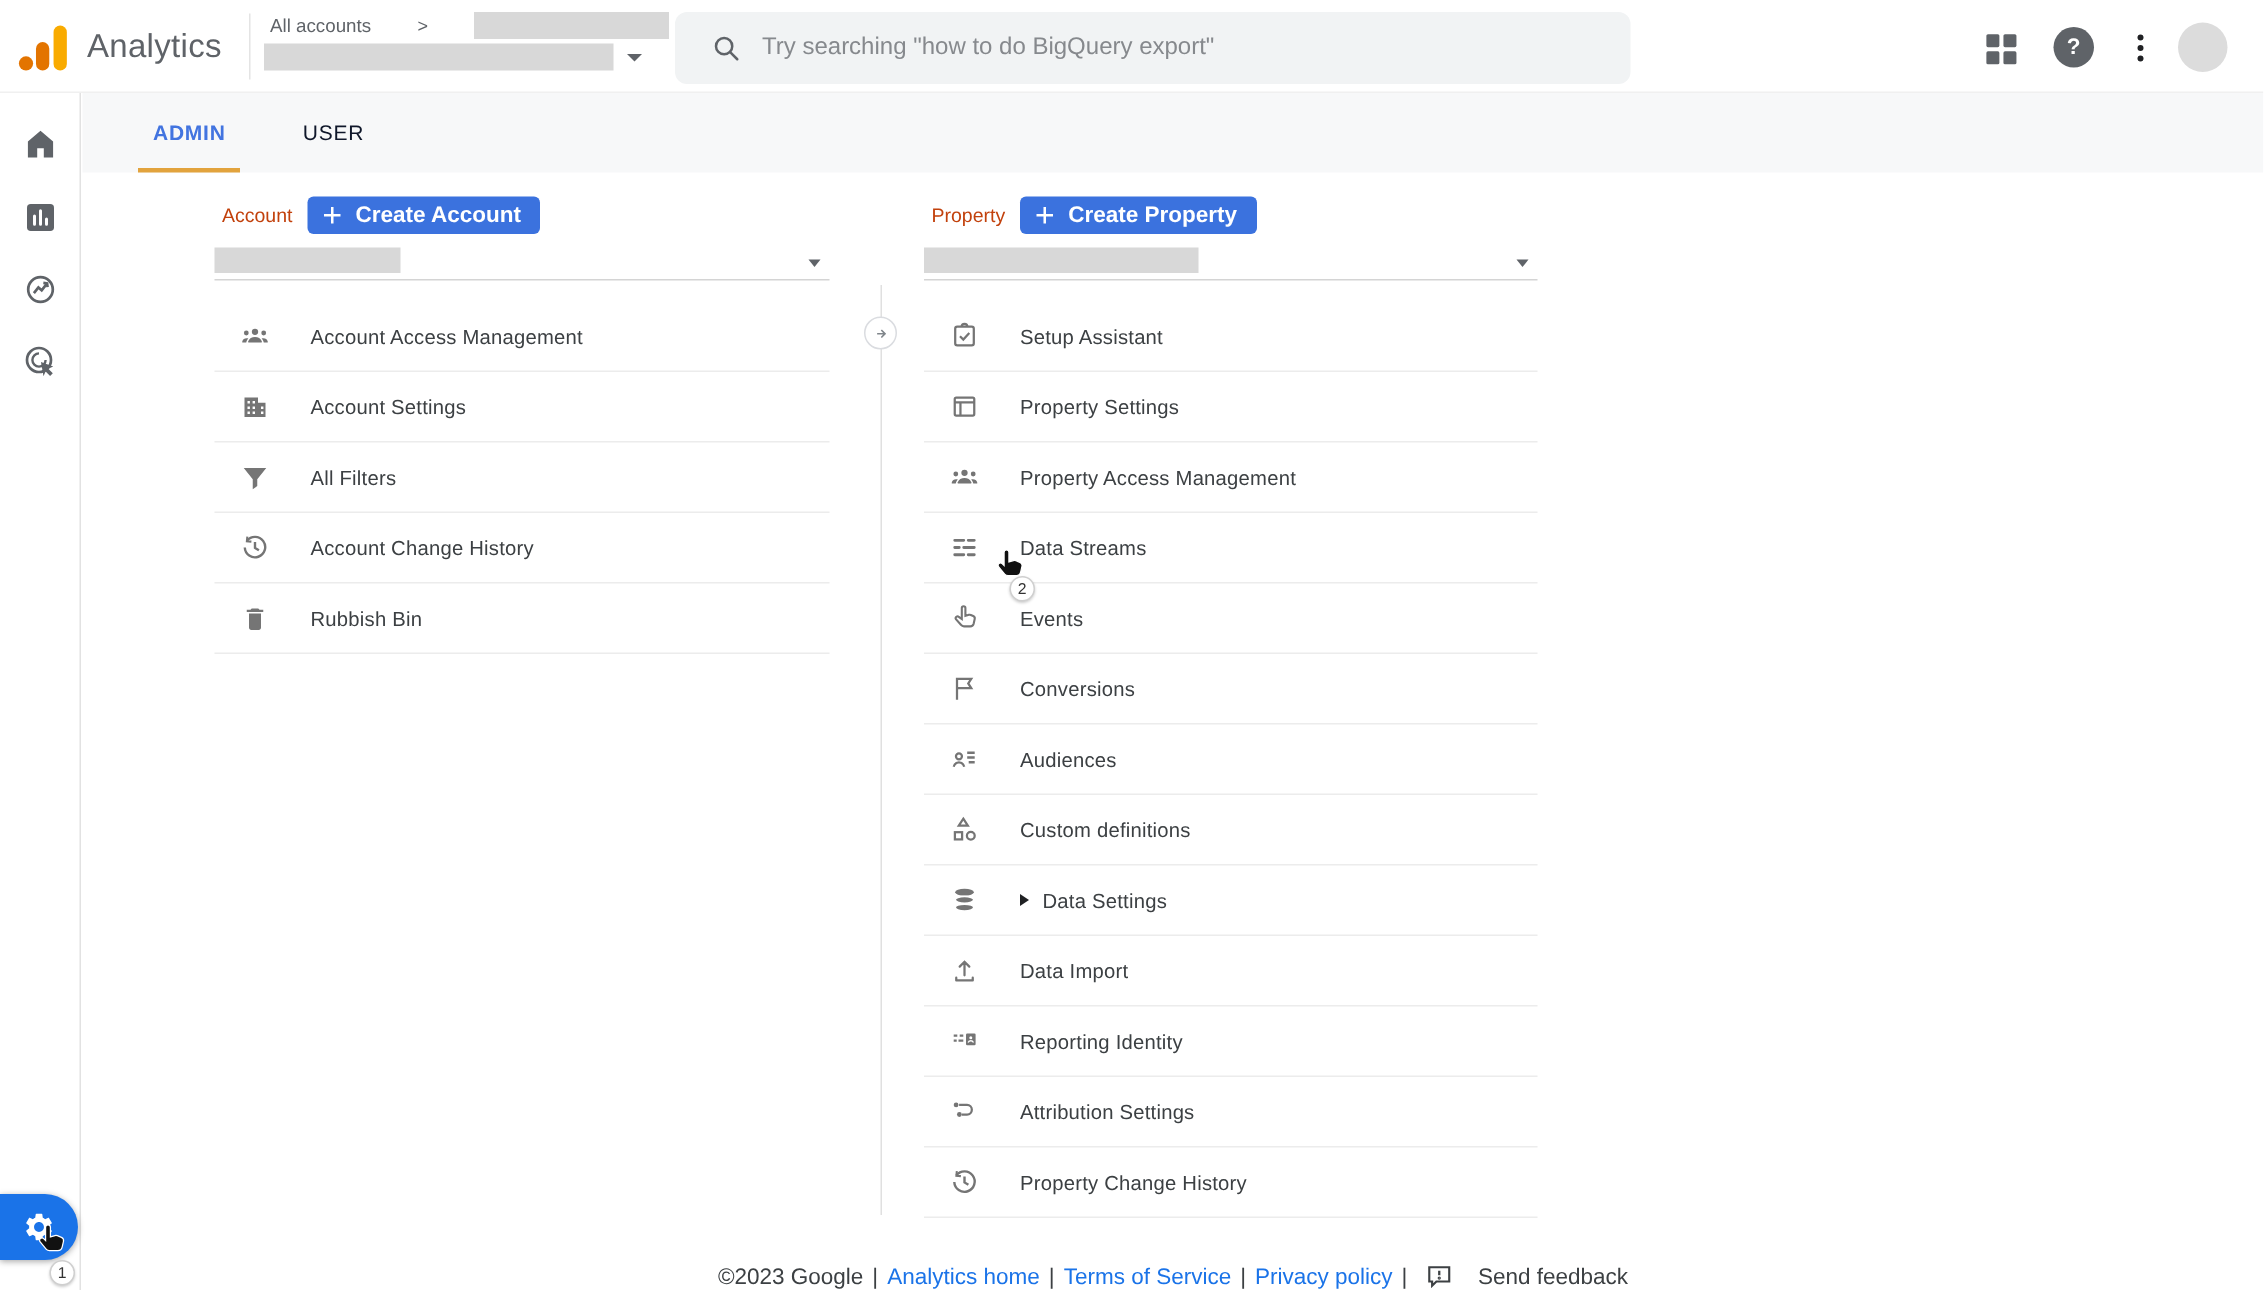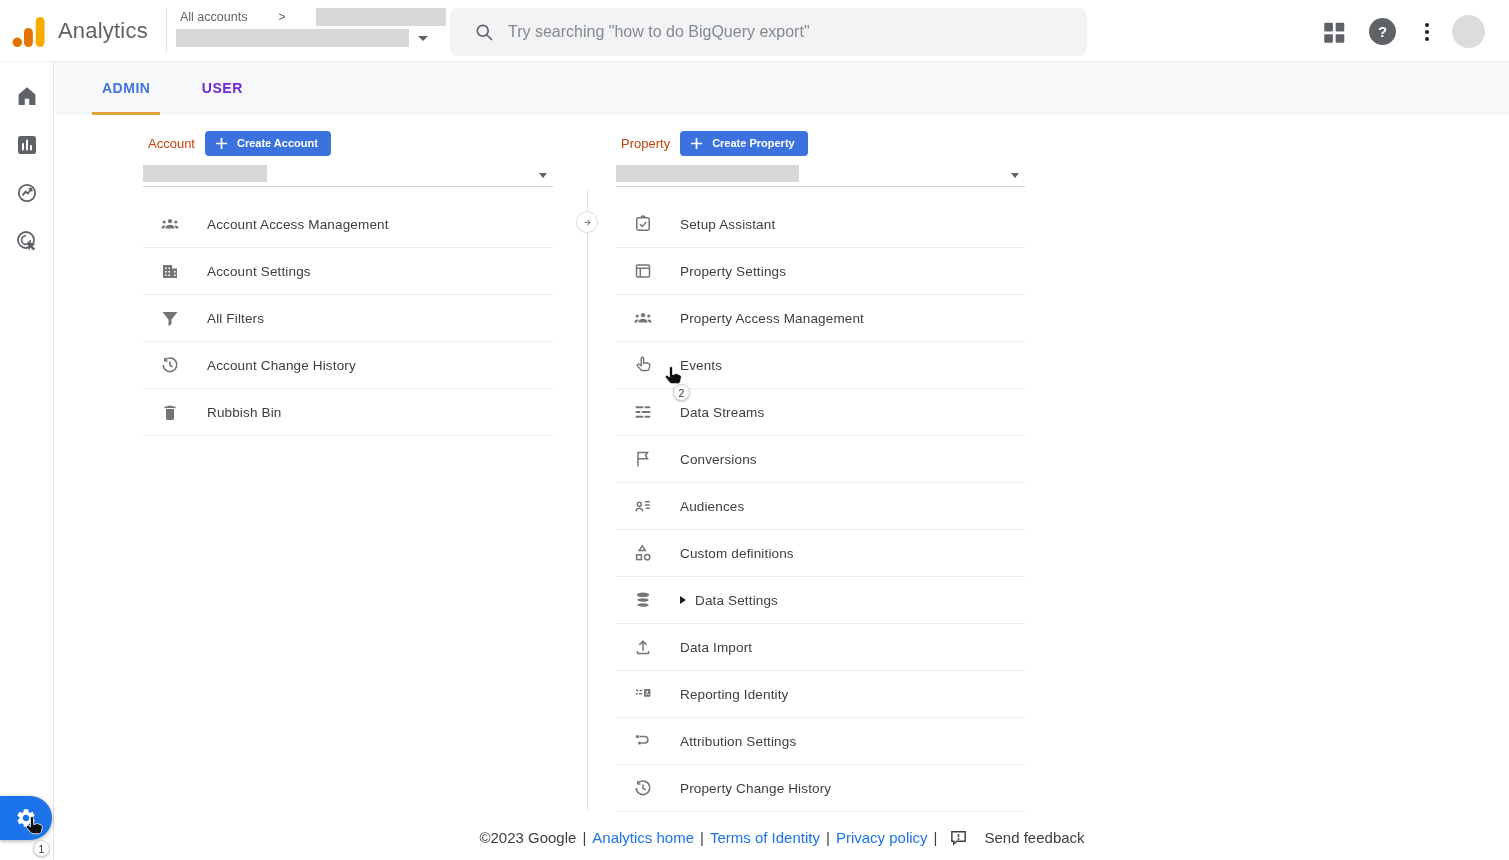--- a/index.html
+++ b/index.html
@@ -33,29 +33,29 @@
   
   .sidebar { position:absolute; left:0; top:62px; width:54px; height:798px; background:#fff; border-right:1px solid #e2e2e2; z-index:4; }
   .side-btn { position:absolute; left:15px; width:24px; height:24px; color:#5f6368; cursor:pointer; }
   .side-home { top:22px; } .side-reports { top:71px; } .side-explore { top:119px; } .side-ads { top:167px; }
   .gear-pill { position:absolute; left:0; top:734px; width:52px; height:44px; background:#1a73e8; border-radius:0 22px 22px 0; box-shadow:0 1px 4px rgba(0,0,0,.35); display:flex; align-items:center; justify-content:center; color:#fff; cursor:pointer; }
 
   
   .tabbar { position:absolute; left:55px; top:62px; width:1454px; height:53px; background:#f7f8f9; }
   .tab { position:relative; display:inline-block; height:53px; line-height:53px; font-size:14px; letter-spacing:.5px; font-weight:bold; cursor:pointer; }
   .tab-admin { margin-left:37px; padding:0 10px; color:#4274e0; }
-  .tab-user { margin-left:27px; padding:0 10px; color:#6d28d9; font-weight:bold; }
+  .tab-user { margin-left:27px; padding:0 10px; color:#0f172a; font-weight:normal; }
   .tab-underline { position:absolute; left:0; right:0; bottom:0; height:3px; background:#e2a33d; }
 
   
   .account-col { position:absolute; left:143px; top:130px; width:410px; }
   .property-col { position:absolute; left:616px; top:130px; width:409px; }
   .col-head { display:flex; align-items:center; height:26px; padding-left:5px; }
   .col-label { font-size:13px; color:#c2410c; }
-  .create-btn { margin-left:10px; height:25px; padding:0 13px 0 10px; border-radius:4px; background:#3b72de; color:#fff; font-size:11px; font-weight:bold; display:flex; align-items:center; gap:9px; border:none; cursor:pointer; font-family:"Liberation Sans",sans-serif; }
+  .create-btn { margin-left:10px; height:25px; padding:0 13px 0 10px; border-radius:4px; background:#3b72de; color:#fff; font-size:15px; font-weight:bold; display:flex; align-items:center; gap:9px; border:none; cursor:pointer; font-family:"Liberation Sans",sans-serif; }
   .selector-row { position:relative; margin-top:9px; height:22px; border-bottom:1px solid #d4d4d4; cursor:pointer; }
   .selector-fill { position:absolute; left:0; top:0; height:17px; background:#d8d8d8; }
   .account-col .selector-fill { width:124px; }
   .property-col .selector-fill { width:183px; }
   .selector-caret { position:absolute; right:6px; top:8px; border-left-width:4.5px; border-right-width:4.5px; border-top-width:5px; }
   .menu-list { margin-top:14px; }
   .menu-row { display:flex; align-items:center; height:47px; border-bottom:1px solid #ececec; padding-left:17px; cursor:pointer; }
   .row-icon { width:20px; height:20px; color:#757575; flex:none; }
   .row-icon svg { width:20px; height:20px; display:block; }
   .row-label { margin-left:27px; font-size:13.5px; color:#3c4043; letter-spacing:.15px; }
@@ -67,21 +67,21 @@
 
   
   .cursor { position:absolute; width:25px; height:25px; z-index:9; }
   .cursor-1 { left:22px; top:814px; }
   .cursor-2 { left:661px; top:364px; }
   .step-badge { position:absolute; width:17px; height:17px; border-radius:50%; background:#fff; border:1px solid #cfcfcf; box-shadow:0 1px 2px rgba(0,0,0,.2); display:flex; align-items:center; justify-content:center; font-size:10.5px; color:#333; z-index:8; }
   .badge-1 { left:33px; top:840px; }
   .badge-2 { left:673px; top:384px; }
 
   
-  .footer { position:absolute; left:55px; bottom:0; width:1454px; height:46px; display:flex; align-items:center; justify-content:center; gap:6px; font-size:15px; color:#3c4043; background:#fff; }
+  .footer { position:absolute; left:55px; bottom:0; width:1454px; height:46px; display:flex; align-items:flex-end; justify-content:center; gap:6px; font-size:15px; color:#3c4043; background:#fff; }
   .footer a { color:#1a73e8; text-decoration:none; cursor:pointer; }
   .feedback-icon { width:19px; height:19px; margin-left:6px; color:#3c4043; }
 </style>
 </head>
 <body>
 
 <div class="page">
 
   <div class="header">
     <svg class="logo-icon" viewBox="0 0 24 24">
@@ -279,33 +279,33 @@
               <circle cx="4.2" cy="8" r="1.6"></circle>
               <path d="M1.5 13.6c.4-1.3 1.5-2.1 2.9-2.1.4 0 .8.1 1.2.2-.7.7-1.2 1.5-1.4 2.5v.2H1.5v-.8z"></path>
               <circle cx="15.8" cy="8" r="1.6"></circle>
               <path d="M18.5 13.6c-.4-1.3-1.5-2.1-2.9-2.1-.4 0-.8.1-1.2.2.7.7 1.2 1.5 1.4 2.5v.2h2.7v-.8z"></path>
             </svg>
           </span>
           <span class="row-label">Property Access Management</span>
         </div>
         <div class="menu-row">
           <span class="row-icon">
+            <svg viewBox="0 0 20 20" fill="none" stroke="currentColor" stroke-width="1.9" stroke-linecap="round">
+              <path d="M3.5 5.2h6M12.5 5.2h4M3.5 10h3M9.5 10h7M3.5 14.8h6M12.5 14.8h4"></path>
+            </svg>
+          </span>
+          <span class="row-label">Data Streams</span>
+        </div>
+        <div class="menu-row">
+          <span class="row-icon">
             <svg viewBox="0 0 20 20" fill="none" stroke="currentColor" stroke-width="1.4">
               <path d="M8.2 3.4c0-.7.5-1.2 1.2-1.2s1.2.5 1.2 1.2v5.2l2.3-.7c.4-.12.9-.08 1.3.1l1.6.7c.8.35 1.2 1.2 1 2l-.7 3.1c-.25 1-1.15 1.75-2.2 1.75H9.6c-.7 0-1.4-.3-1.85-.9L4.4 10.9c-.4-.5-.35-1.25.15-1.7.5-.4 1.2-.4 1.65.05l2 1.45z"></path>
             </svg>
           </span>
           <span class="row-label">Events</span>
-        </div>
-        <div class="menu-row">
-          <span class="row-icon">
-            <svg viewBox="0 0 20 20" fill="none" stroke="currentColor" stroke-width="1.9" stroke-linecap="round">
-              <path d="M3.5 5.2h6M12.5 5.2h4M3.5 10h3M9.5 10h7M3.5 14.8h6M12.5 14.8h4"></path>
-            </svg>
-          </span>
-          <span class="row-label">Data Streams</span>
         </div>
         <div class="menu-row">
           <span class="row-icon">
             <svg viewBox="0 0 20 20" fill="none" stroke="currentColor" stroke-width="1.5">
               <path d="M5 17.5V3.5h9.5l-2 3.1 2 3.1H5"></path>
             </svg>
           </span>
           <span class="row-label">Conversions</span>
         </div>
         <div class="menu-row">
@@ -392,21 +392,21 @@
   </svg>
   <div class="step-badge badge-2">
     <span>2</span>
   </div>
 
   <div class="footer">
     <span>©2023 Google</span>
     <span>|</span>
     <a>Analytics home</a>
     <span>|</span>
-    <a>Terms of Identity</a>
+    <a>Terms of Service</a>
     <span>|</span>
     <a>Privacy policy</a>
     <span>|</span>
     <svg class="feedback-icon" viewBox="0 0 20 20" fill="none" stroke="currentColor" stroke-width="1.5">
       <path d="M3 4h14v10H8l-3 3v-3H3z"></path>
         <path d="M10 6.5v3.2" stroke-width="1.6"></path>
         <circle cx="10" cy="11.6" r="0.4" fill="currentColor"></circle>
     </svg>
     <a style="color:#3c4043;margin-left:10px;">Send feedback</a>
   </div>

